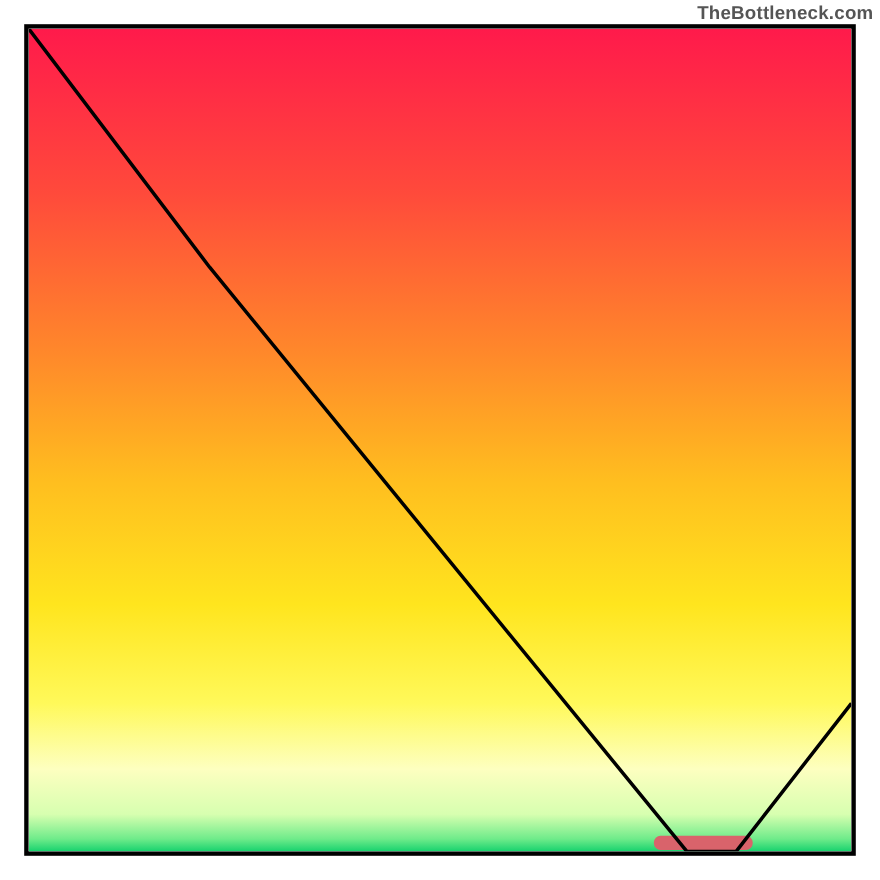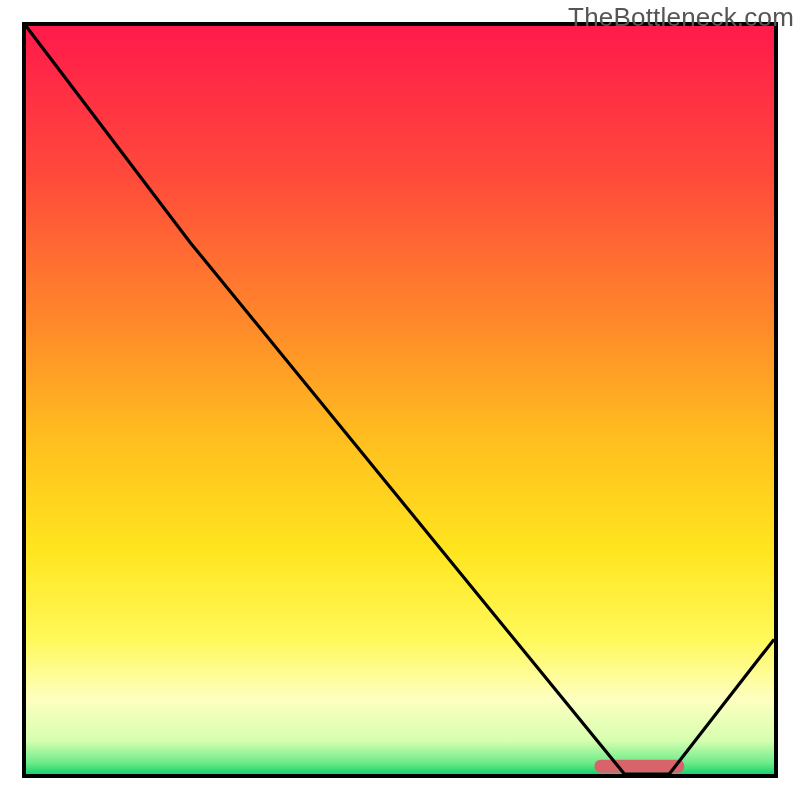--- a/index.html
+++ b/index.html
@@ -13,22 +13,22 @@
   }
   .wrap {
     position: relative;
     width: 800px;
     height: 800px;
   }
   .watermark {
     position: absolute;
     top: 2px;
     right: 6px;
-    font-size: 26px;
-    font-weight: 400;
+    font-size: 17px;
+    font-weight: 700;
     color: #555;
     letter-spacing: 0.2px;
     z-index: 5;
   }
   .frame {
     position: absolute;
     left: 22px;
     top: 22px;
     width: 756px;   
     height: 756px;

